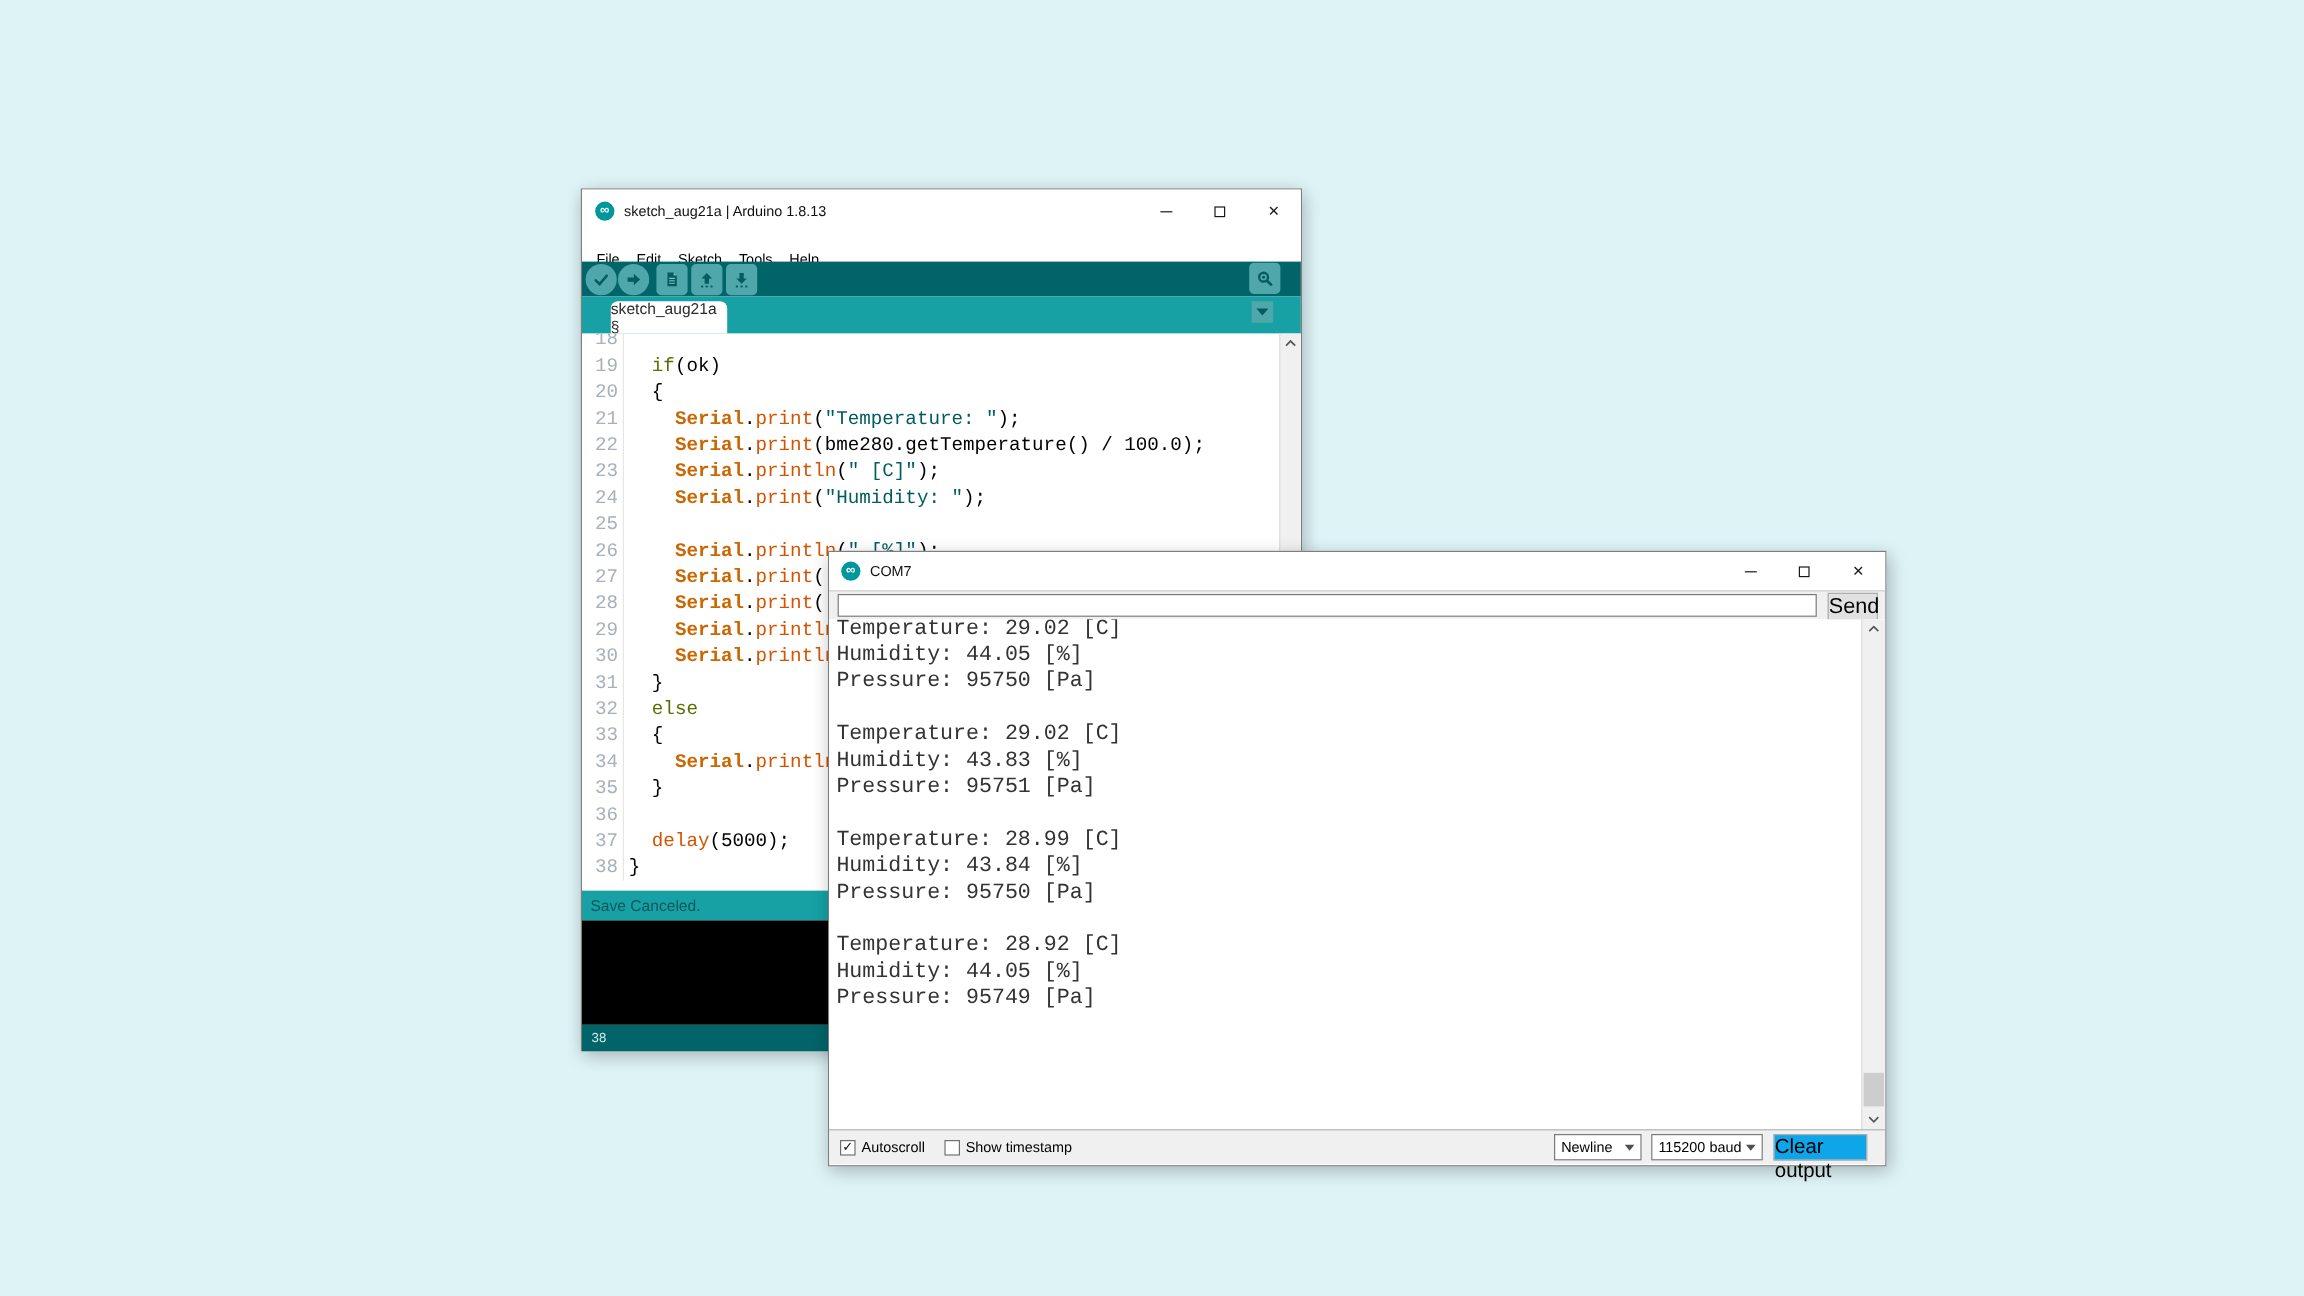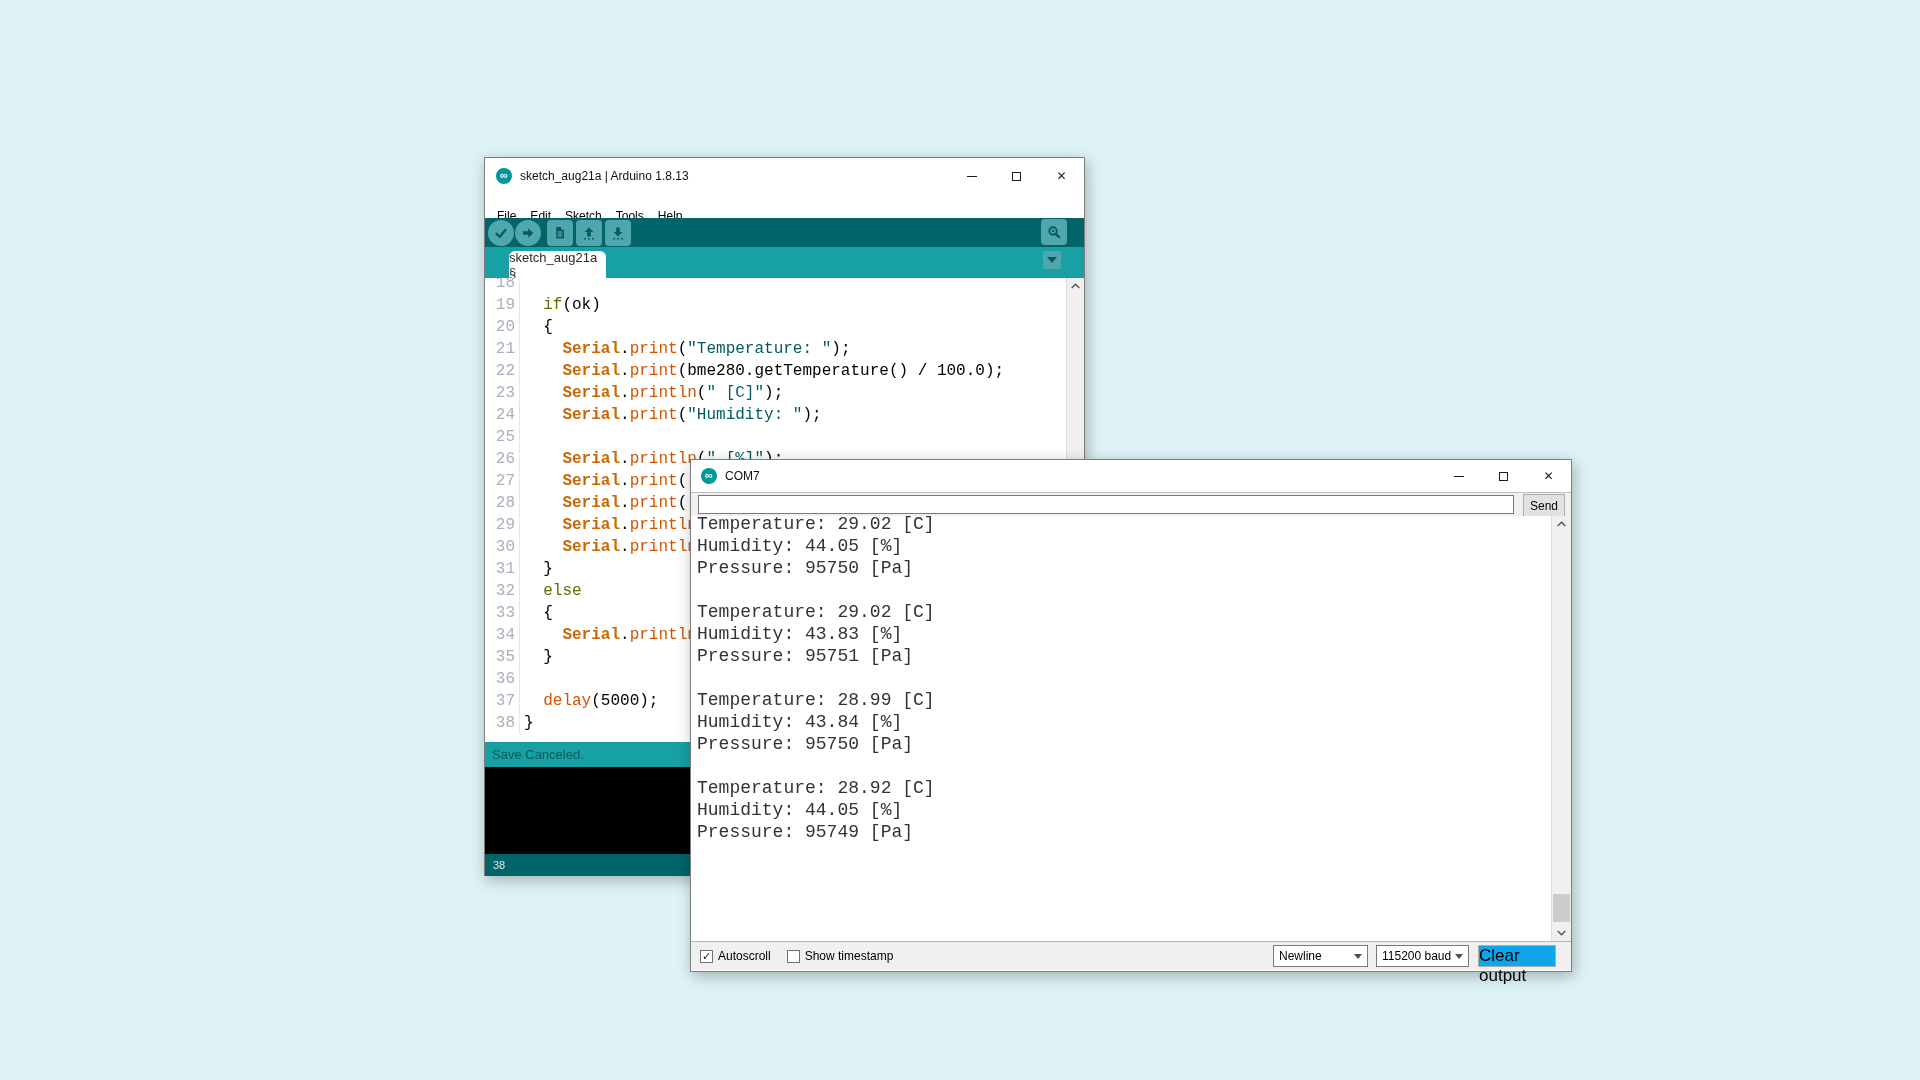--- a/index.html
+++ b/index.html
@@ -56,40 +56,40 @@
   .statusbar { height:25px; background:#17A1A5; color:#0D585C; font-size:13px; display:flex; align-items:center; padding-left:7px; }
   .console { height:87px; background:#000; }
   .bottomstrip { height:22px; background:#006468; color:#D9E9E9; font-size:11px; display:flex; align-items:center; padding-left:8px; }
 
   
   #serial { left:690px; top:459px; width:882px; height:513px; }
   .input-strip { position:relative; height:23px; background:#F0F0F0; }
   .serial-input { position:absolute; left:7px; top:2px; width:816px; height:19px; border:1px solid #7A7A7A;
                   font-size:13px; font-family:"Liberation Sans", sans-serif; padding:0 4px; outline:none; background:#fff; }
   .send-btn { position:absolute; right:6px; top:1px; width:42px; height:23px; background:#E1E1E1;
-              border:1px solid #ADADAD; font-size:12px; color:#000; display:flex; align-items:center; justify-content:center; }
+              border:1px solid #ADADAD; font-size:18px; color:#000; display:flex; align-items:center; justify-content:flex-start; }
 
   .serial-output { position:relative; height:425px; background:#fff; overflow:hidden;
                    font-family:"Liberation Mono", monospace; font-size:18px; line-height:22px; color:#333; }
   .serial-lines { position:absolute; top:-3px; left:6px; white-space:pre; }
   .serial-line { height:22px; }
   .vscroll2 { position:absolute; right:0; top:0; bottom:0; width:20px; background:#F0F0F0; border-left:1px solid #DCDCDC; }
   .thumb { position:absolute; left:1px; right:1px; bottom:19px; height:28px; background:#CDCDCD; }
 
   .serial-bottombar { position:relative; height:29px; background:#F0F0F0; border-top:1px solid #B5B5B5;
                       display:flex; align-items:center; padding-left:9px; font-size:12px; color:#000; }
   .chk { width:13px; height:13px; border:1px solid #707070; background:#fff; display:flex; align-items:center;
          justify-content:center; font-size:11px; line-height:1; color:#111; flex:none; }
   .chk-label { margin:0 0 0 5px; }
   .chk2 { margin-left:16px; }
   .dd { position:absolute; top:3px; height:22px; background:#fff; border:1px solid #7A7A7A;
         display:flex; align-items:center; padding-left:5px; font-size:12px; }
   .dd .tri { position:absolute; right:5px; width:0; height:0; border-left:4px solid transparent;
              border-right:4px solid transparent; border-top:5px solid #505050; }
-  .dd-newline { right:203px; width:95px; }
+  .dd-newline { right:203px; width:73px; }
   .dd-baud { right:102px; width:93px; }
   .clear-btn { position:absolute; right:15px; top:3px; width:78px; height:22px; background:#0ea5e9;
                border:1px solid #ADADAD; font-size:17px; display:flex; align-items:flex-start; justify-content:center; }
 </style>
 </head>
 <body>
 
 <div class="window" id="ide">
   <div class="titlebar">
     <span class="app-icon">∞</span>

